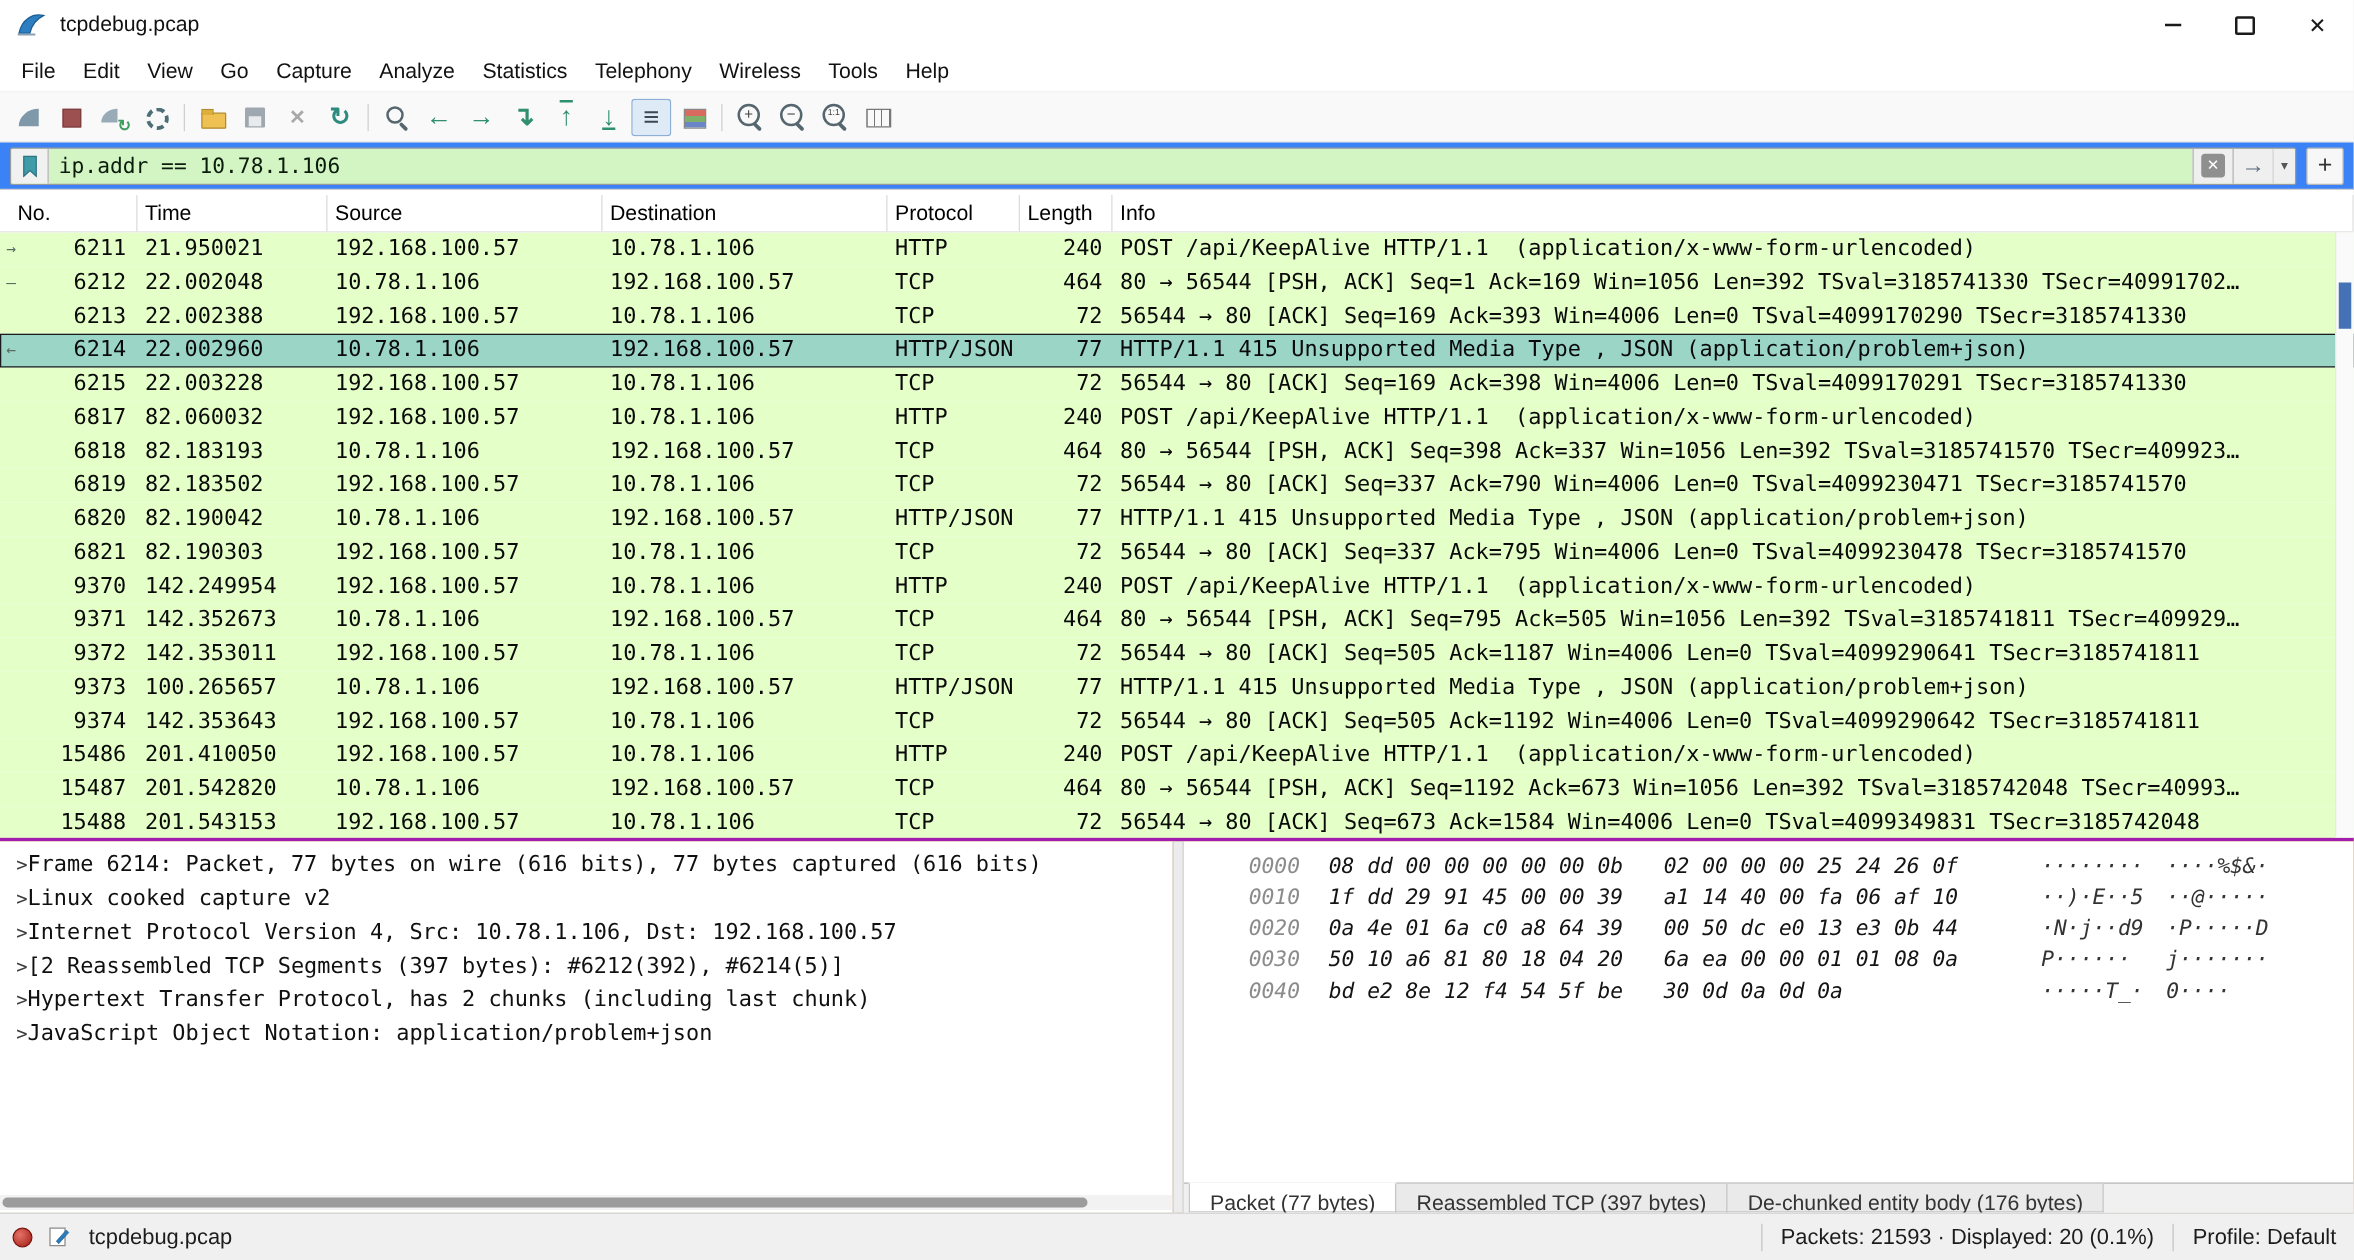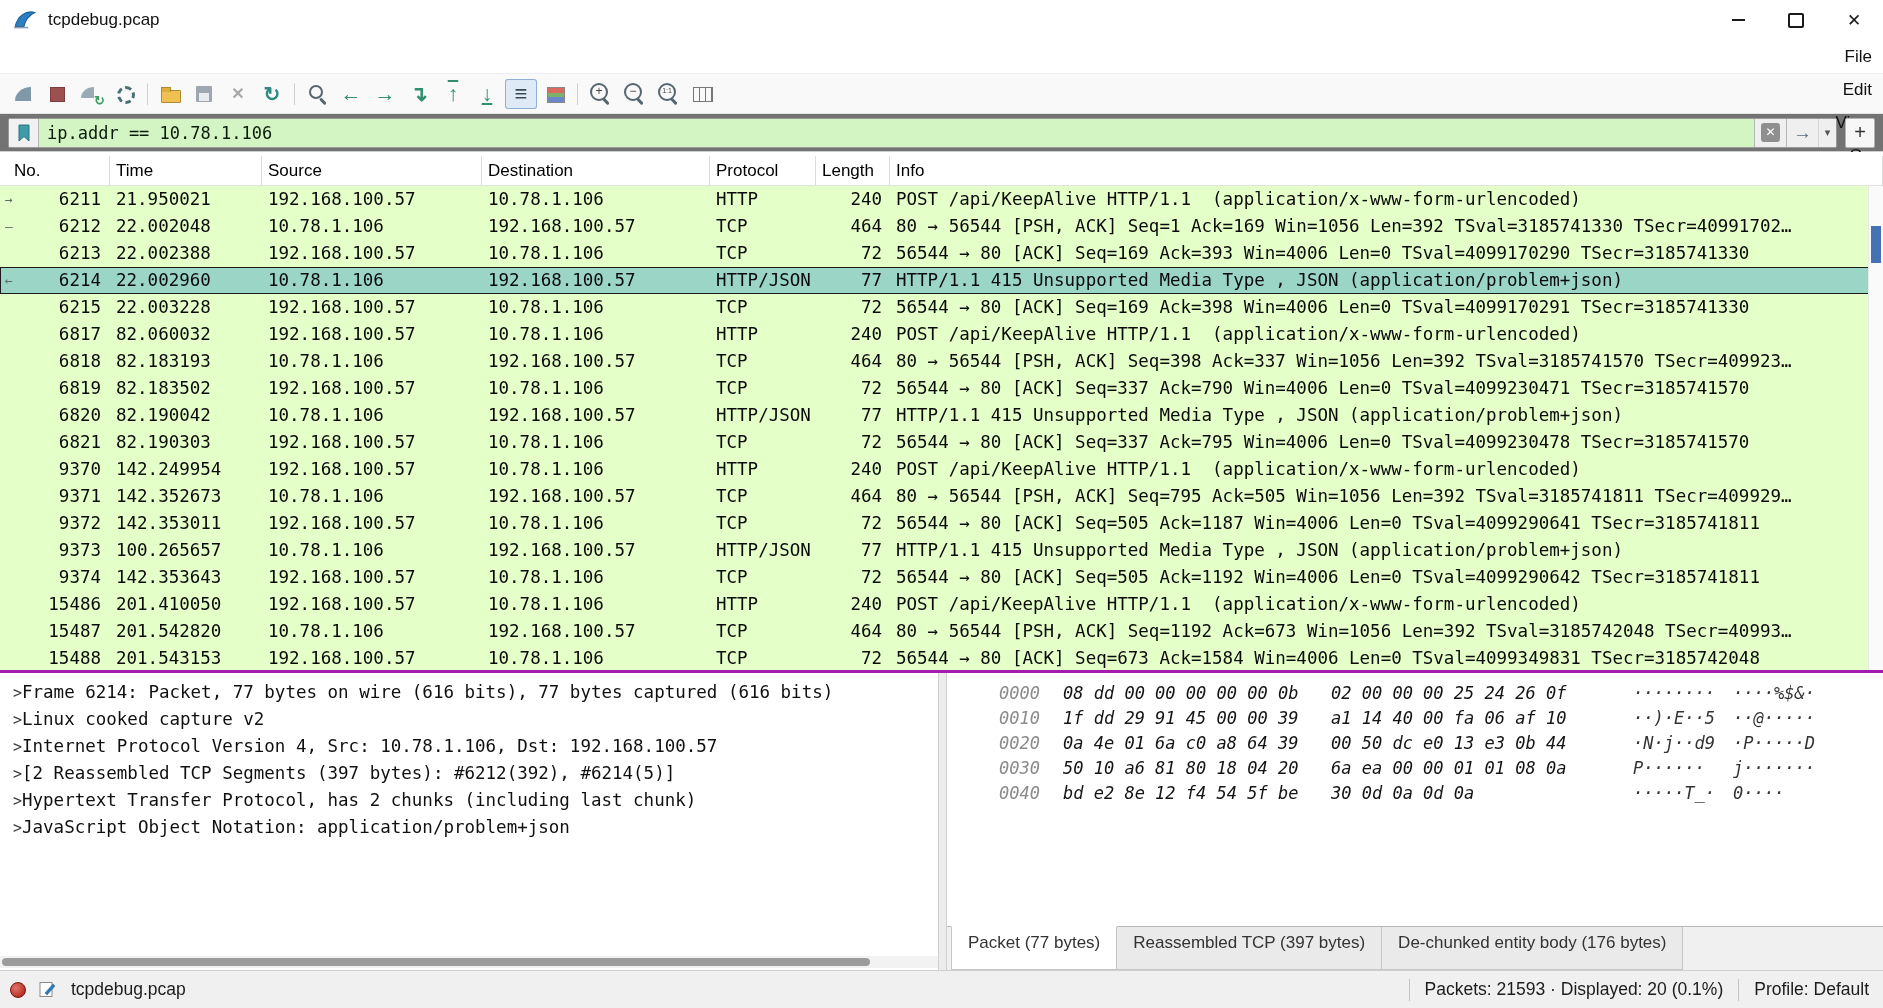--- a/index.html
+++ b/index.html
@@ -10,21 +10,21 @@
   .titlebar { height:40px; background:var(--titlebar-bg,#fff); display:flex; align-items:center; }
   .titlebar .appicon { width:26px; height:26px; margin:0 10px 0 12px; }
   .titlebar .title { font-size:17px; color:#111; }
   .wincontrols { margin-left:auto; display:flex; height:100%; }
   .wc { width:58px; height:100%; display:flex; align-items:center; justify-content:center; }
   .wc-min::before { content:""; width:13px; height:2px; background:#1a1a1a; }
   .wc-max::before { content:""; width:12px; height:11px; border:2px solid #1a1a1a; border-radius:2px; }
   .wc-close::before { content:"✕"; font-size:17px; color:#1a1a1a; }
 
   
-  .menubar { height:34px; background:#fff; display:flex; align-items:flex-end; padding-left:16px; border-bottom:1px solid #f0f0f0;flex-direction:column; }
+  .menubar { height:34px; background:#fff; display:flex; align-items:flex-start; padding-left:6px; border-bottom:1px solid #f0f0f0; }
   .menuitem { padding:0 11px; font-size:17px; color:#111; line-height:33px; }
 
   
   .toolbar { height:40px; background:#f9f9f9; border-bottom:1px solid #e3e3e3; display:flex; align-items:center; padding-left:6px; }
   .tbtn { position:relative; width:32px; height:30px; margin:0 1px; display:flex; align-items:center; justify-content:center; border-radius:3px; }
   .tsep { width:1px; height:22px; background:#cfcfcf; margin:0 5px; }
   .pressed { background:#dfeaf7; box-shadow:inset 0 0 0 1px #8fb0d6; }
   .ic-fin::before { content:""; position:absolute; left:8px; top:8px; width:16px; height:14px; background:#7f99ab; border-radius:100% 0 0 0; }
   .ic-stop::before { content:""; position:absolute; left:9px; top:8px; width:13px; height:13px; background:#9c5050; border:1px solid #7c3f3f; }
   .ic-restart::before { content:""; position:absolute; left:6px; top:8px; width:13px; height:11px; background:#9aabb8; border-radius:100% 0 0 0; }
@@ -50,21 +50,21 @@
   .zoomc::before { position:absolute; left:6px; top:4px; width:14px; height:14px; border:2px solid #55666e; border-radius:50%;
       font-size:12px; line-height:12px; text-align:center; color:#444; }
   .zoomc::after { content:""; position:absolute; left:19px; top:18px; width:8px; height:3px; background:#55666e; border-radius:2px; transform:rotate(45deg); transform-origin:left center; }
   .ic-zoomin::before { content:"+"; }
   .ic-zoomout::before { content:"−"; }
   .ic-zoom100::before { content:"1:1"; font-size:7px; line-height:11px; }
   .ic-rescol::before { content:""; position:absolute; left:7px; top:8px; width:18px; height:13px; border:1px solid #777;
       background:repeating-linear-gradient(90deg,transparent 0 5px,#777 5px 6px); }
 
   
-  .filterbar { height:38px; background:#737373; border-bottom:1px solid #cfcfcf; display:flex; align-items:center; padding:0 8px; }
+  .filterbar { height:38px; background:#3b82f6; border-bottom:1px solid #cfcfcf; display:flex; align-items:center; padding:0 8px; }
   .filter-field { flex:1; height:30px; display:flex; align-items:stretch; border:1px solid #9a9a9a; border-radius:2px; overflow:hidden;
                   background:var(--filter-valid-bg,#d2f5c3); }
   .bookmark-btn { width:30px; background:#f1f1f1; border-right:1px solid #b5b5b5; display:flex; align-items:center; justify-content:center; }
   .filter-input { flex:1; border:none; outline:none; background:transparent; padding-left:8px;
                   font-family:"DejaVu Sans Mono","Liberation Mono",monospace; font-size:17px; color:#0c1c0c; }
   .filter-btn { width:32px; background:#efefef; border-left:1px solid #b5b5b5; display:flex; align-items:center; justify-content:center; }
   .filter-clear::before { content:"✕"; display:block; width:19px; height:19px; line-height:19px; text-align:center;
                           background:#8f8f8f; color:#fff; border-radius:3px; font-size:12px; }
   .filter-apply::before { content:"→"; font-size:19px; font-weight:bold; color:#5b6b7b; }
   .filter-caret { width:18px; background:#efefef; border-left:1px solid #d5d5d5; display:flex; align-items:center; justify-content:center; }
@@ -99,21 +99,21 @@
   .hthumb { position:absolute; left:2px; top:2px; width:868px; height:8px; background:#9c9c9c; border-radius:4px; }
   .vsplit { width:9px; background:#ececec; border-left:1px solid #cfcfcf; border-right:1px solid #cfcfcf; }
   .hex-pane { flex:1; position:relative; background:#fff; padding-top:8px; overflow:hidden; }
   .hexrow { display:flex; height:25px; line-height:25px; white-space:pre;
             font-family:"DejaVu Sans Mono","Liberation Mono",monospace; font-size:17px; color:#141414;font-style:italic; }
   .hexoff { width:46px; margin-left:52px; color:#8b8b8b; }
   .hexg1 { margin-left:18px; width:252px; }
   .hexg2 { margin-left:16px; width:252px; }
   .hexa1 { margin-left:50px; width:92px; color:#333; }
   .hexa2 { margin-left:8px; color:#333; }
-  .tabstrip { position:absolute; left:0; right:0; bottom:0; height:44px; background:#f0f0f0; border-top:1px solid #b8b8b8;
+  .tabstrip { position:absolute; left:0; right:0; bottom:0; height:24px; background:#f0f0f0; border-top:1px solid #b8b8b8;
               display:flex; align-items:stretch; padding-left:4px; }
   .btab { padding:0 16px; line-height:32px; font-size:17px; color:#333; background:#eaeaea;
           border:1px solid #c6c6c6; border-top:none; margin-right:-1px; white-space:nowrap; }
   .btab.active { background:#fff; border-top:1px solid #fff; margin-top:-1px; }
 
   
   .statusbar { height:38px; background:#f0f0f0; border-top:1px solid #cfcfcf; display:flex; align-items:center; padding:0 14px 0 10px; font-size:17.5px; color:#1c1c1c; }
   .expert-dot { width:16px; height:16px; border-radius:50%; border:1px solid #7a120b;
                 background:radial-gradient(circle at 35% 35%, #e57368, #a01a10); }
   .note-icn { margin-left:12px; }

